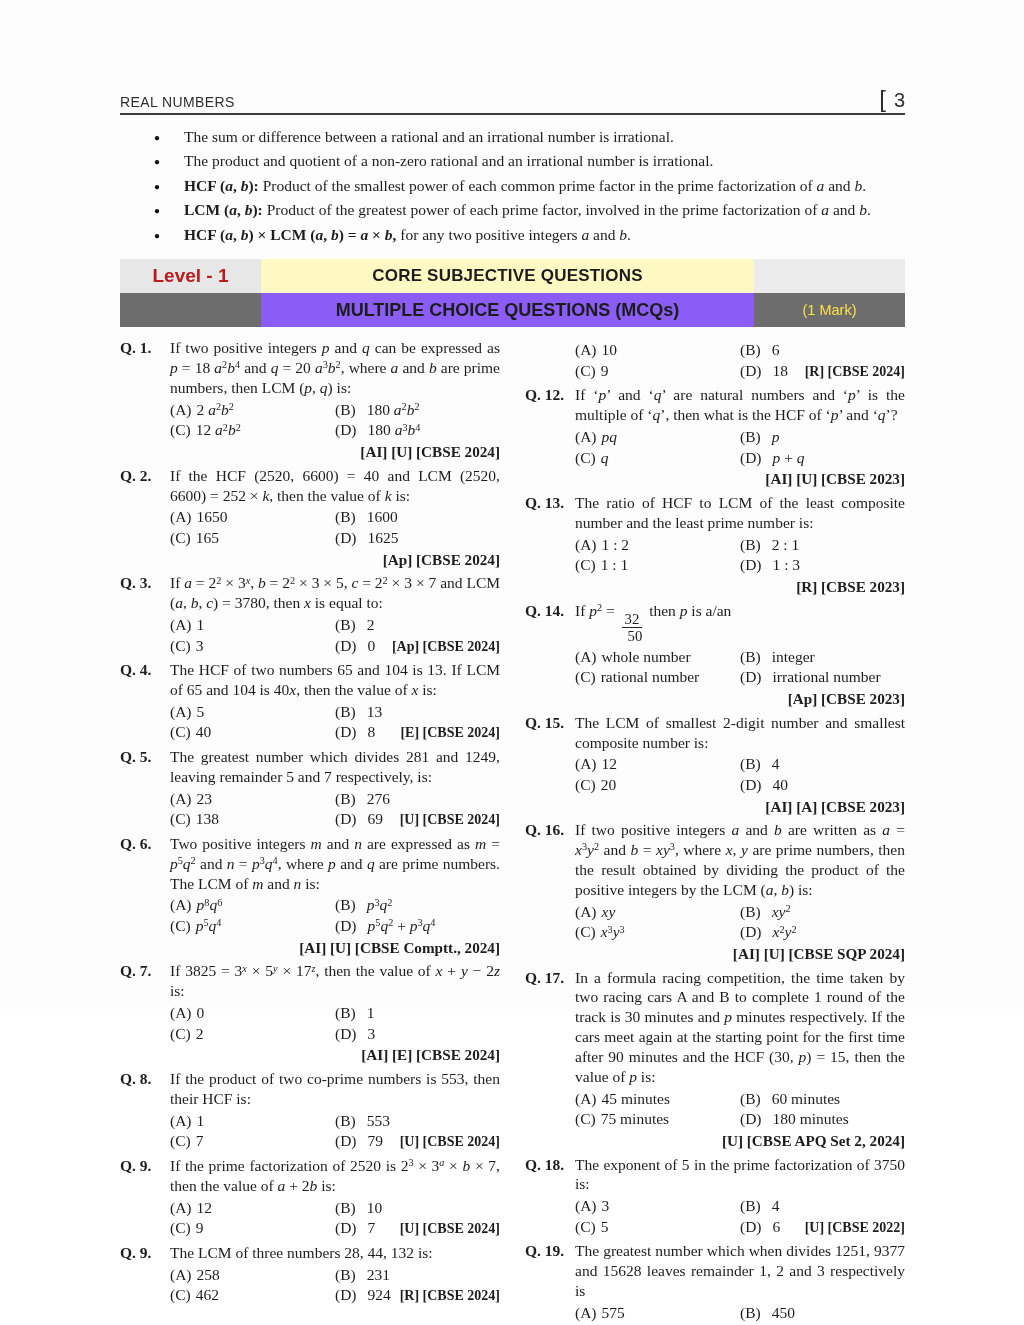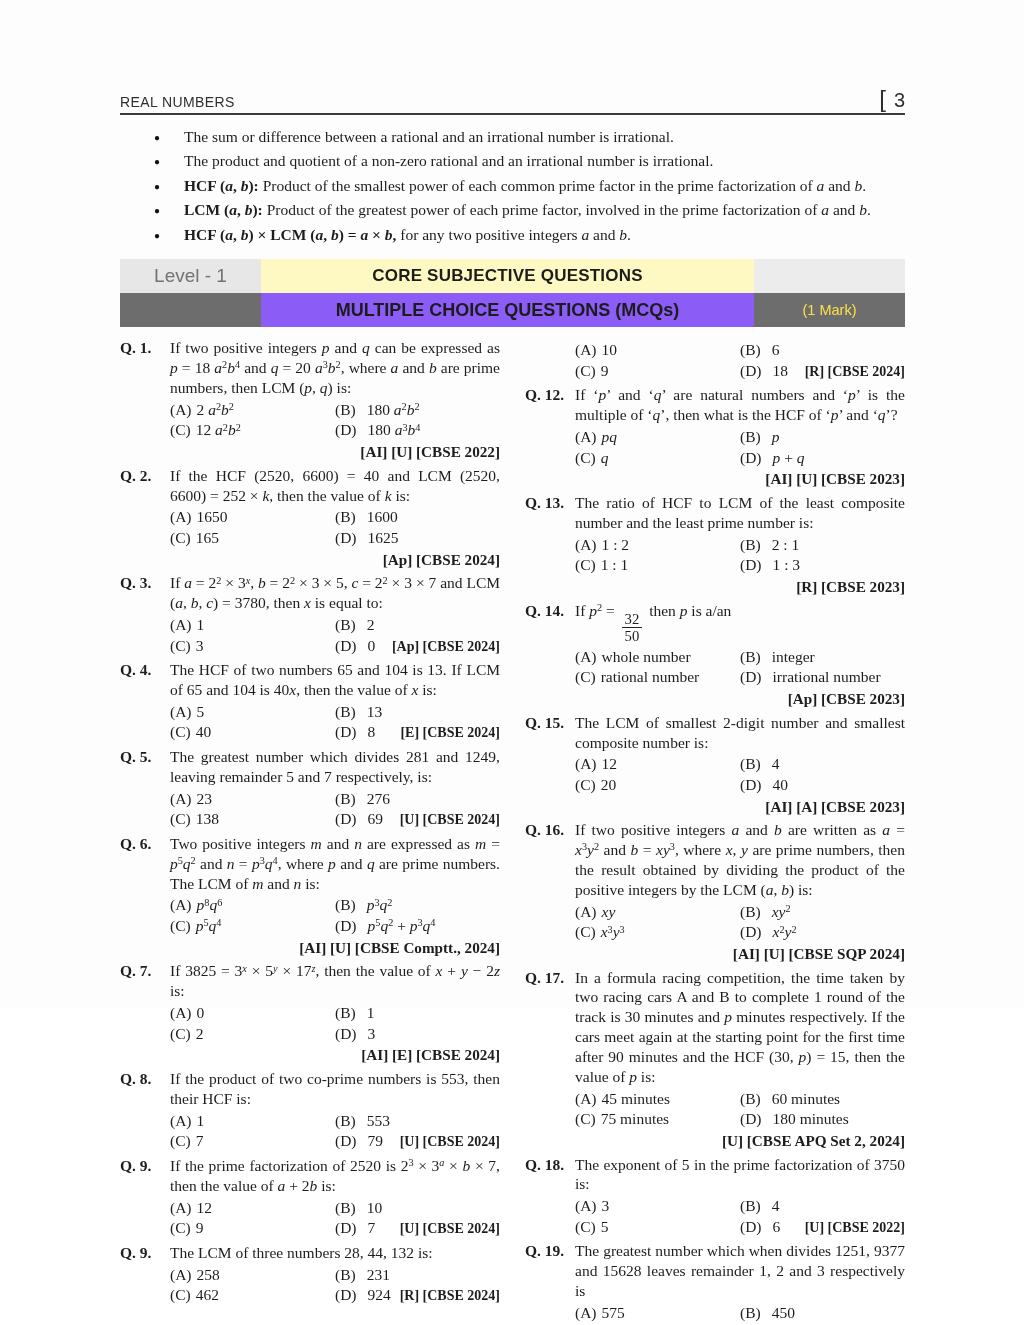--- a/index.html
+++ b/index.html
@@ -24,21 +24,21 @@
   
   .bullets { margin:13px 0 0 34px; }
   .bullet-item { display:flex; margin-bottom:6.5px; font-size:15.5px; line-height:1.17; }
   .bullet-dot { width:30px; flex-shrink:0; font-size:10px; padding-top:4px; color:#111; }
   .bullet-text { flex:1; }
 
   
   .banner { margin-top:15px; display:grid; grid-template-columns:141px 1fr 151px;
             grid-template-rows:34px 34px; font-family:"Liberation Sans", sans-serif; }
   .bn { display:flex; align-items:center; justify-content:center; }
-  .bn-level { background:#e7e7e7; font-size:19px; font-weight:normal; color:#737373; }
+  .bn-level { background:#e7e7e7; font-size:19px; font-weight:bold; color:#b91c1c; }
   .bn-core  { background:#fef9c3; font-size:17px; font-weight:800; color:#1c1c1c; letter-spacing:0.2px; }
   .bn-tr    { background:#ececec; }
   .bn-bl    { background:#6d6d6d; }
   .bn-mcq   { background:#8b5cf6; font-size:18px; font-weight:800; color:#1c1c1c; }
   .bn-mark  { background:#6d6d6d; color:#fde047; font-size:14.5px; }
 
   
   .cols { display:flex; gap:25px; margin-top:11px; }
   .col { width:380px; }
   .qb { margin-bottom:4px; }
@@ -50,21 +50,21 @@
   .opt { display:flex; align-items:baseline; }
   .opt-a { width:50%; flex-shrink:0; }
   .opt .lbl { margin-right:5px; }
   .opt-b .lbl, .opt-d .lbl { margin-right:11px; }
   .tagline { text-align:right; font-weight:bold; font-size:15.2px; line-height:1.3;
              margin-top:1px; margin-bottom:3px; }
   .tag-inline { margin-left:auto; font-weight:bold; font-size:14px; padding-left:8px; }
 
   i { font-style:italic; }
   sup { font-size:66%; line-height:0; vertical-align:baseline; position:relative; top:-0.46em; }
-  .frac { display:inline-flex; flex-direction:column; text-align:center;
+  .frac { display:inline-flex; flex-direction:column; text-align:right;
           vertical-align:-0.55em; line-height:1.12; font-size:0.95em; padding:0 3px; }
   .frac span:first-child { border-bottom:1.3px solid #222; padding:0 3px; }
 </style>
 </head>
 <body>
 
 <div class="page">
 
   <div class="hdr">
     <span class="hdr-title">REAL NUMBERS</span>
@@ -128,21 +128,21 @@
               <span class="opt opt-a opt-c">
                 <span class="lbl">(C)</span>
                 <span class="otext">12 <i>a</i><sup>2</sup><i>b</i><sup>2</sup></span>
               </span>
               <span class="opt opt-d">
                 <span class="lbl">(D)</span>
                 <span class="otext">180 <i>a</i><sup>3</sup><i>b</i><sup>4</sup></span>
               </span>
             </div>
           </div>
-          <div class="tagline">[AI] [U] [CBSE 2022]</div>
+          <div class="tagline">[AI] [U] [CBSE 2024]</div>
         </div>
         <div class="qb">
           <div class="qrow">
             <span class="qnum">Q. 2.</span>
             <div class="qtext">If the HCF (2520, 6600) = 40 and LCM (2520, 6600) = 252 × <i>k</i>, then the value of <i>k</i> is:</div>
           </div>
           <div class="opts">
             <div class="optrow">
               <span class="opt opt-a">
                 <span class="lbl">(A)</span>

